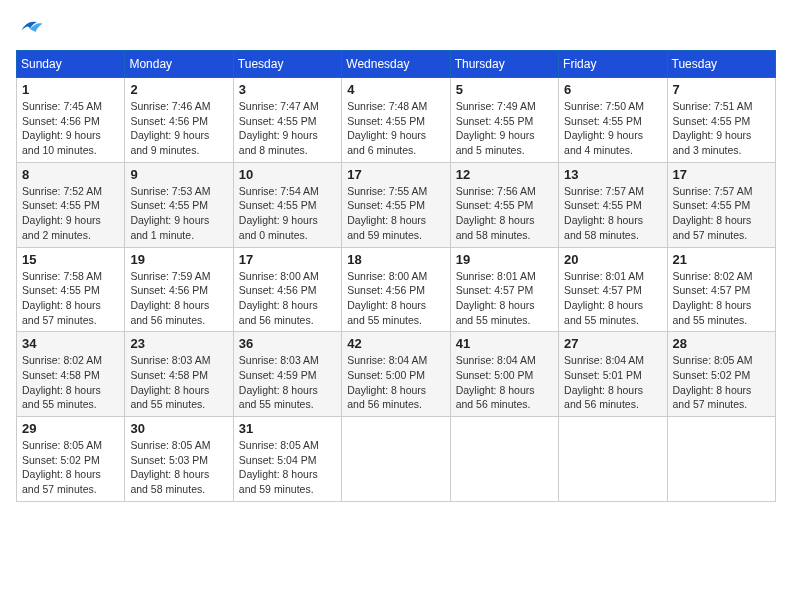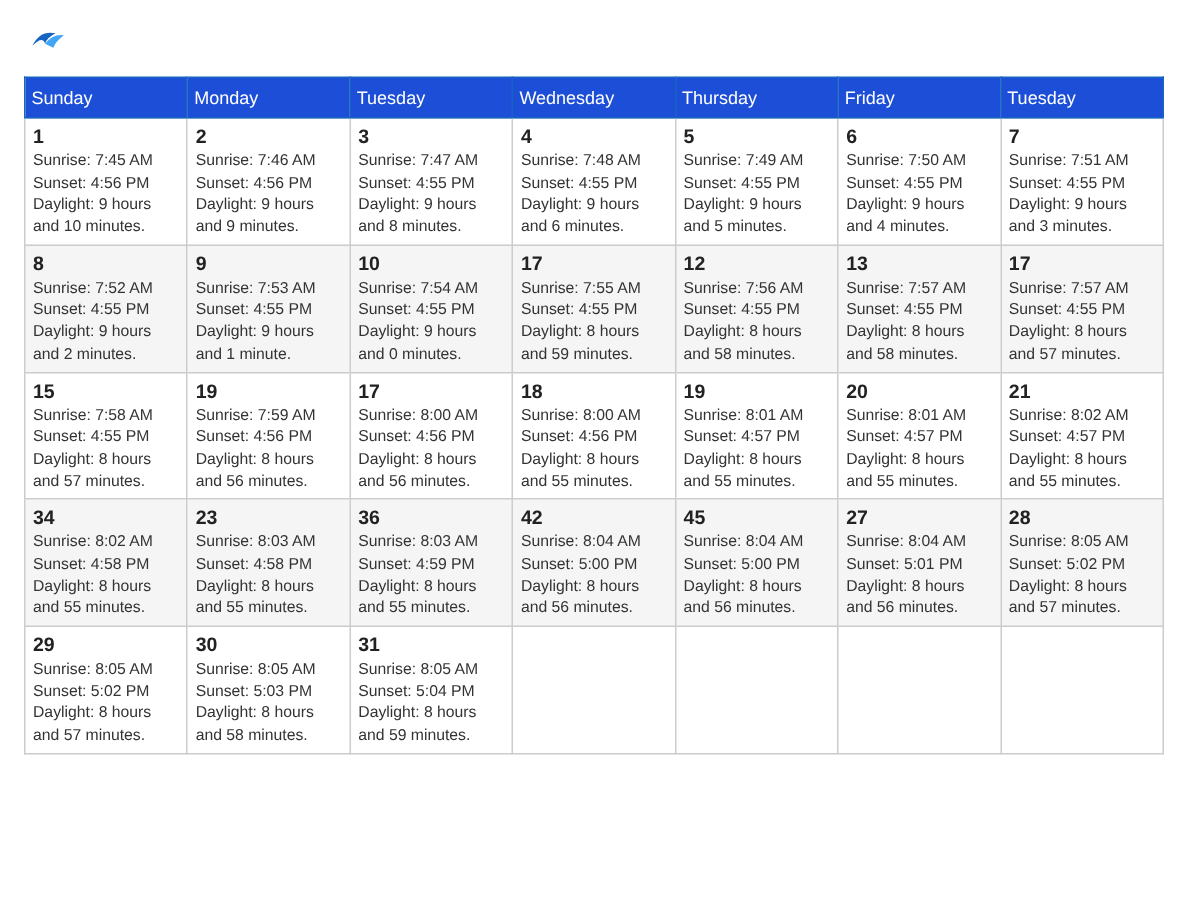--- a/index.html
+++ b/index.html
@@ -307,21 +307,21 @@
         </td>
         <td>
           <span class="day-num">42</span>
           <div class="day-detail">
             Sunrise: 8:04 AM<br>
             Sunset: 5:00 PM<br>
             Daylight: 8 hours and 56 minutes.
           </div>
         </td>
         <td>
-          <span class="day-num">45</span>
+          <span class="day-num">41</span>
           <div class="day-detail">
             Sunrise: 8:04 AM<br>
             Sunset: 5:00 PM<br>
             Daylight: 8 hours and 56 minutes.
           </div>
         </td>
         <td>
           <span class="day-num">27</span>
           <div class="day-detail">
             Sunrise: 8:04 AM<br>

